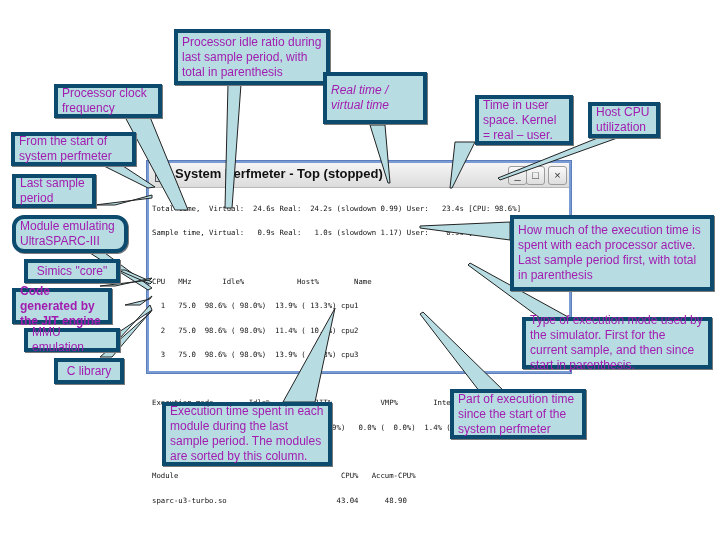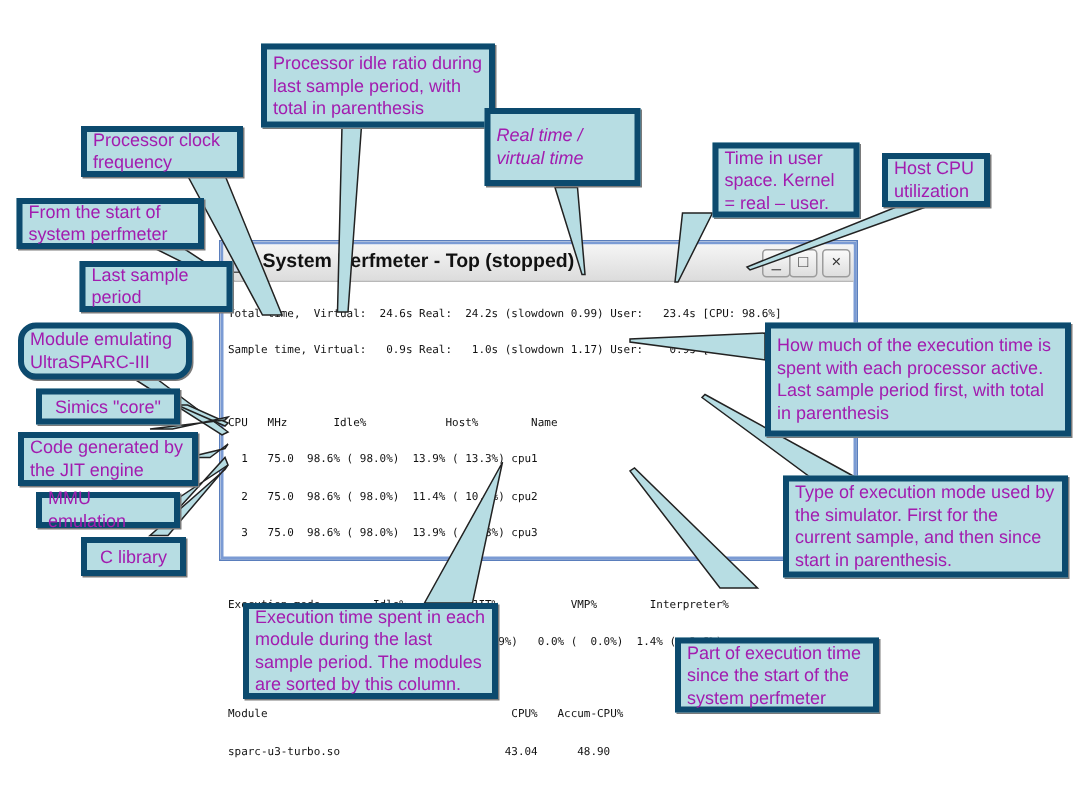--- a/index.html
+++ b/index.html
@@ -71,25 +71,25 @@
     <polygon points="510,222 510,240 420,228 420,226"></polygon>
     <polygon points="540,318 570,318 470,263 468,265"></polygon>
     <polygon points="283,402 315,402 335,308 334,310"></polygon>
     <polygon points="480,392 505,392 423,312 420,314"></polygon>
   </g>
 </svg>
 
 <div class="callout" style="left:174px;top:29px;width:156px;height:56px;">Processor idle ratio during last sample period, with total in parenthesis</div>
 <div class="callout" style="left:54px;top:84px;width:108px;height:34px;">Processor clock frequency</div>
 <div class="callout" style="left:11px;top:132px;width:125px;height:34px;">From the start of system perfmeter</div>
-<div class="callout" style="left:12px;top:174px;width:102px;height:34px;margin-left:41px;">Last sample period</div>
+<div class="callout" style="left:12px;top:174px;width:84px;height:34px;">Last sample period</div>
 <div class="callout" style="left:12px;top:215px;width:116px;height:38px;border-radius:12px;">Module emulating UltraSPARC-III</div>
 <div class="callout" style="left:24px;top:259px;width:96px;height:24px;">Simics "core"</div>
-<div class="callout" style="left:12px;top:288px;width:120px;height:36px;">Code generated by the JIT engine</div>
+<div class="callout" style="left:12px;top:288px;width:100px;height:36px;font-weight:bold;">Code generated by the JIT engine</div>
 <div class="callout" style="left:24px;top:328px;width:96px;height:24px;">MMU emulation</div>
 <div class="callout" style="left:54px;top:358px;width:70px;height:26px;">C library</div>
 <div class="callout" style="left:323px;top:72px;width:104px;height:52px;font-style:italic;">Real time / virtual time</div>
 <div class="callout" style="left:431px;top:95px;width:98px;height:50px;margin-left:44px;">Time in user space. Kernel = real – user.</div>
 <div class="callout" style="left:588px;top:102px;width:72px;height:36px;">Host CPU utilization</div>
 <div class="callout" style="left:510px;top:215px;width:204px;height:76px;">How much of the execution time is spent with each processor active. Last sample period first, with total in parenthesis</div>
-<div class="callout" style="left:522px;top:317px;width:190px;height:68px;">Type of execution mode used by the simulator. First for the current sample, and then since start in parenthesis.</div>
+<div class="callout" style="left:522px;top:317px;width:190px;height:52px;">Type of execution mode used by the simulator. First for the current sample, and then since start in parenthesis.</div>
 <div class="callout" style="left:162px;top:402px;width:170px;height:64px;">Execution time spent in each module during the last sample period. The modules are sorted by this column.</div>
-<div class="callout" style="left:450px;top:389px;width:136px;height:50px;margin-top:36px;">Part of execution time since the start of the system perfmeter</div>
+<div class="callout" style="left:450px;top:389px;width:136px;height:50px;">Part of execution time since the start of the system perfmeter</div>
 
 </body></html>

